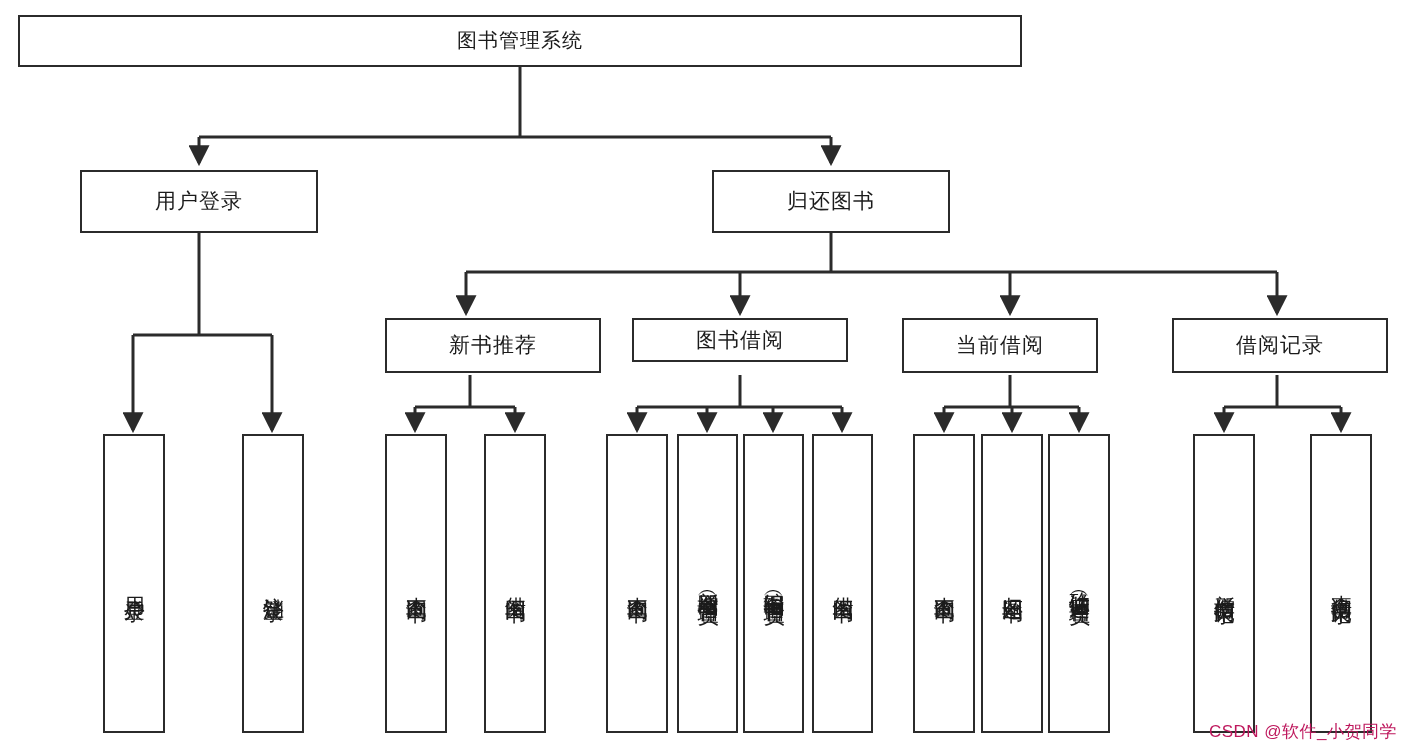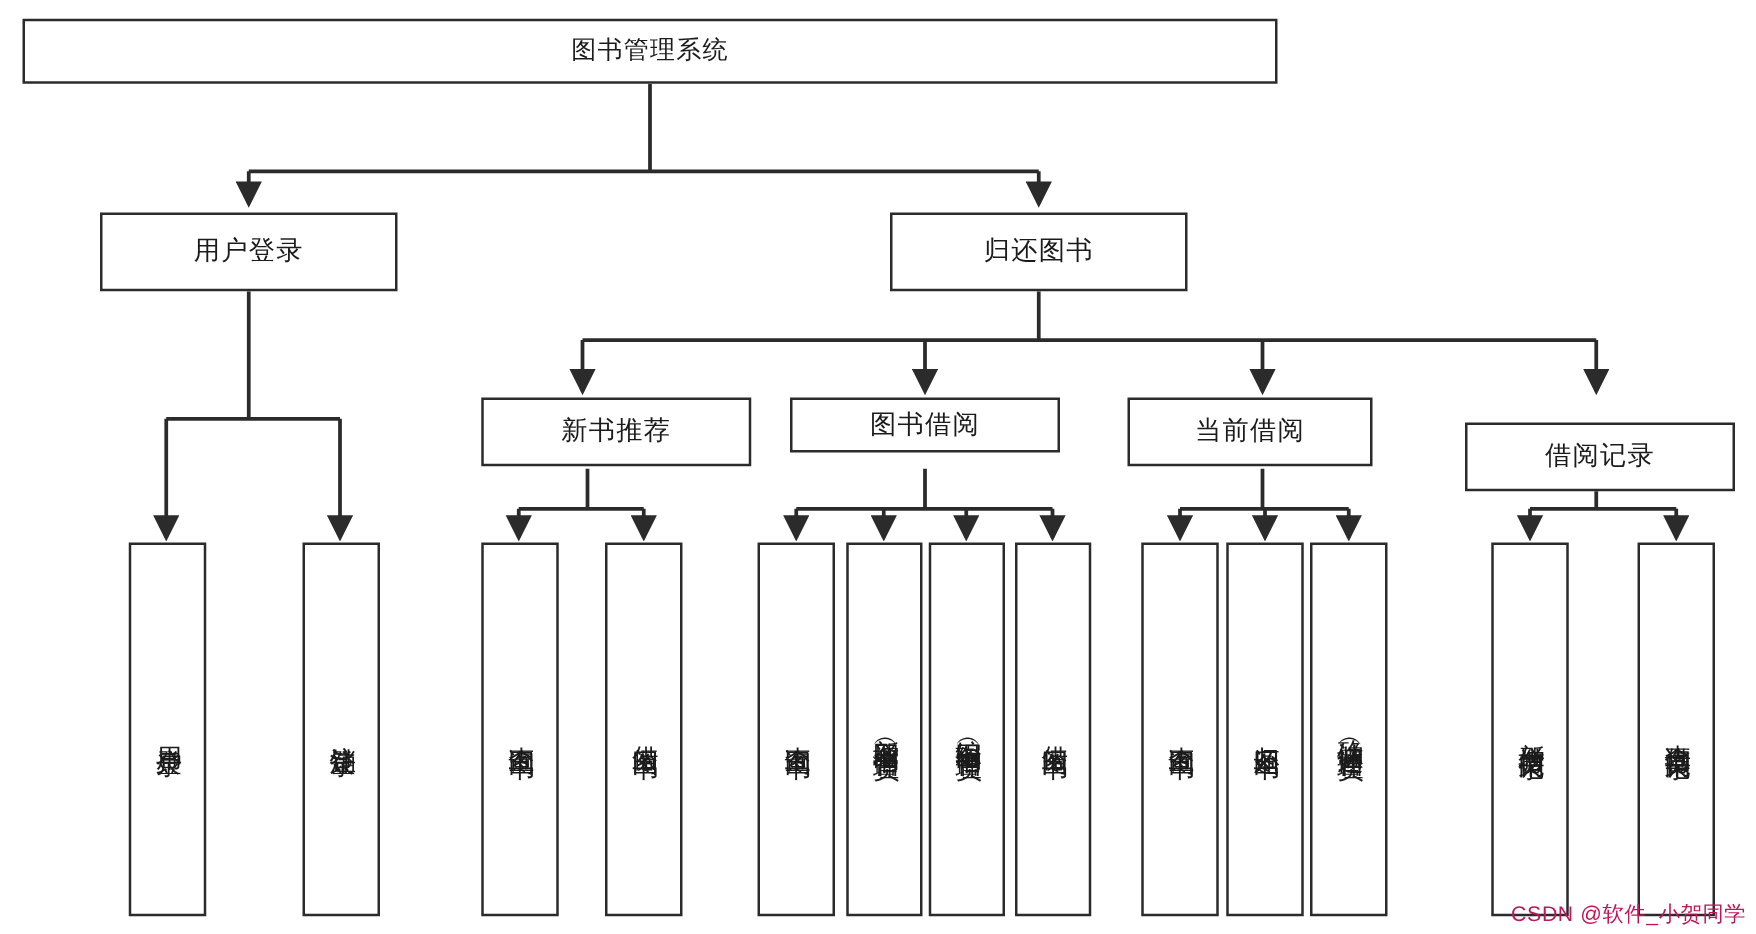--- a/index.html
+++ b/index.html
@@ -139,21 +139,21 @@
 
   <div class="node horiz" style="left:362px; top:318px; width:216px; height:55px;margin-left:23px;">
     <span>新书推荐</span>
   </div>
   <div class="node horiz" style="left:632px; top:318px; width:216px; height:44px;">
     <span>图书借阅</span>
   </div>
   <div class="node horiz" style="left:902px; top:318px; width:196px; height:55px;">
     <span>当前借阅</span>
   </div>
-  <div class="node horiz" style="left:1172px; top:318px; width:216px; height:55px;margin-top:20px;">
+  <div class="node horiz" style="left:1172px; top:318px; width:216px; height:55px;">
     <span>借阅记录</span>
   </div>
 
   <div class="node vert" style="left:103px; top:434px; width:62px; height:299px;">
     <span class="vtext">用户登录</span>
   </div>
   <div class="node vert" style="left:242px; top:434px; width:62px; height:299px;">
     <span class="vtext">注销登录</span>
   </div>
 

